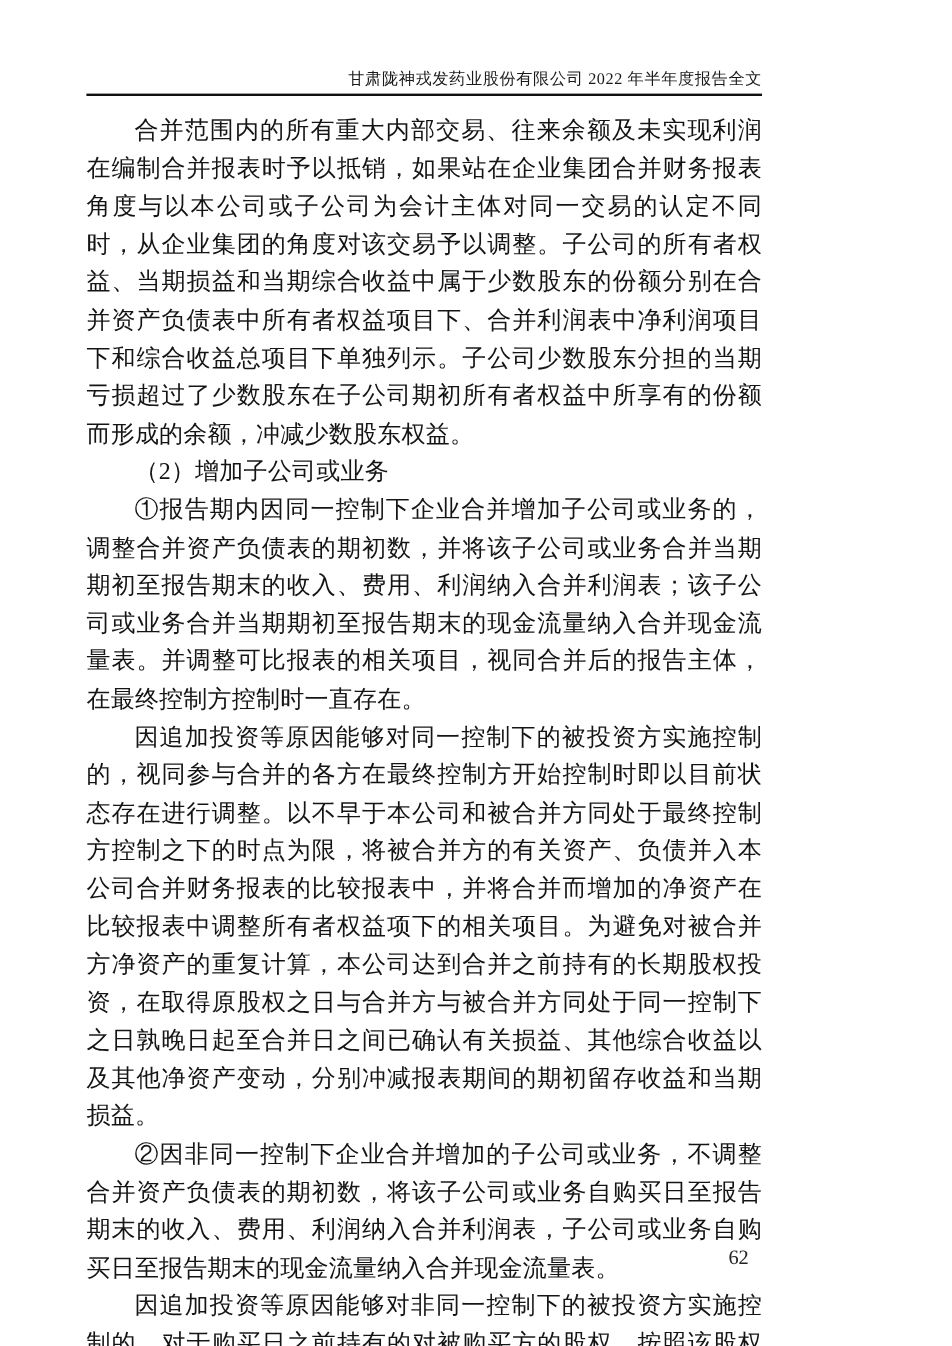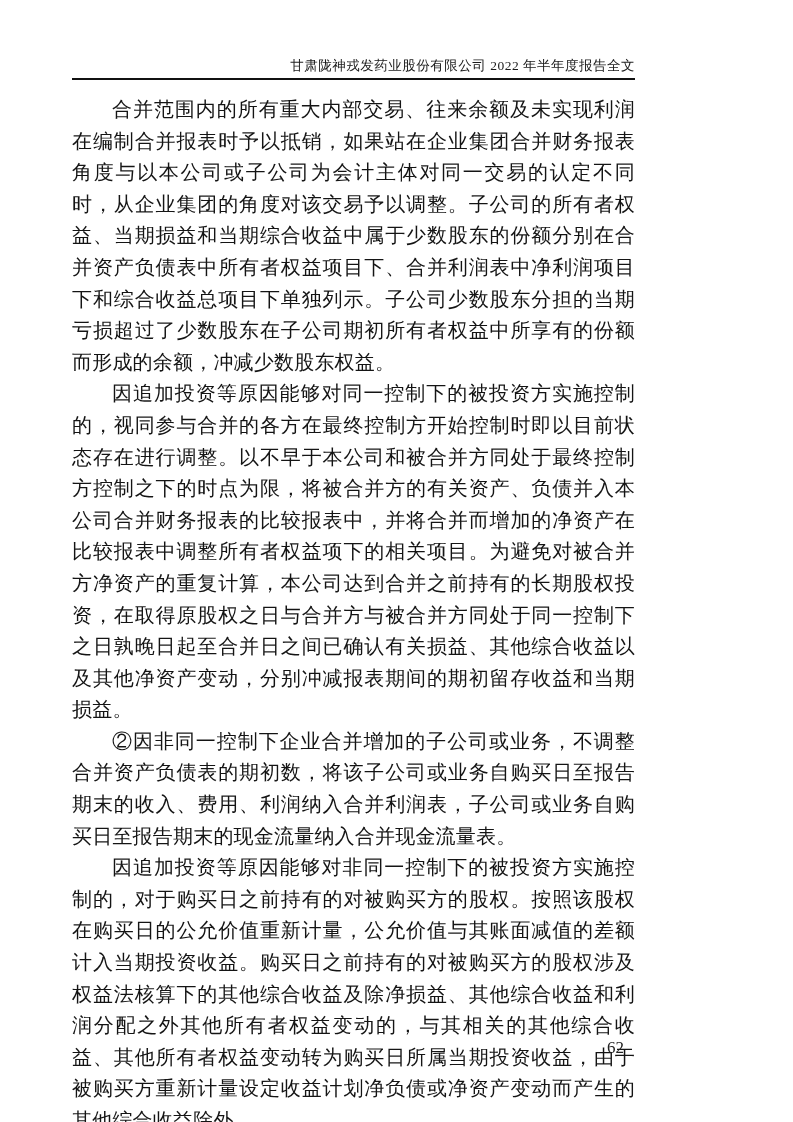--- a/index.html
+++ b/index.html
@@ -68,20 +68,22 @@
 
 <div class="page">
 
   <div class="header">
     <span class="header-title">甘肃陇神戎发药业股份有限公司 2022 年半年度报告全文</span>
     <hr class="header-rule">
   </div>
 
   <div class="content">
     <p>合并范围内的所有重大内部交易、往来余额及未实现利润在编制合并报表时予以抵销，如果站在企业集团合并财务报表角度与以本公司或子公司为会计主体对同一交易的认定不同时，从企业集团的角度对该交易予以调整。子公司的所有者权益、当期损益和当期综合收益中属于少数股东的份额分别在合并资产负债表中所有者权益项目下、合并利润表中净利润项目下和综合收益总项目下单独列示。子公司少数股东分担的当期亏损超过了少数股东在子公司期初所有者权益中所享有的份额而形成的余额，冲减少数股东权益。</p>
+    <p>（2）增加子公司或业务</p>
+    <p>①报告期内因同一控制下企业合并增加子公司或业务的，调整合并资产负债表的期初数，并将该子公司或业务合并当期期初至报告期末的收入、费用、利润纳入合并利润表；该子公司或业务合并当期期初至报告期末的现金流量纳入合并现金流量表。并调整可比报表的相关项目，视同合并后的报告主体，在最终控制方控制时一直存在。</p>
     <p>因追加投资等原因能够对同一控制下的被投资方实施控制的，视同参与合并的各方在最终控制方开始控制时即以目前状态存在进行调整。以不早于本公司和被合并方同处于最终控制方控制之下的时点为限，将被合并方的有关资产、负债并入本公司合并财务报表的比较报表中，并将合并而增加的净资产在比较报表中调整所有者权益项下的相关项目。为避免对被合并方净资产的重复计算，本公司达到合并之前持有的长期股权投资，在取得原股权之日与合并方与被合并方同处于同一控制下之日孰晚日起至合并日之间已确认有关损益、其他综合收益以及其他净资产变动，分别冲减报表期间的期初留存收益和当期损益。</p>
     <p>②因非同一控制下企业合并增加的子公司或业务，不调整合并资产负债表的期初数，将该子公司或业务自购买日至报告期末的收入、费用、利润纳入合并利润表，子公司或业务自购买日至报告期末的现金流量纳入合并现金流量表。</p>
     <p>因追加投资等原因能够对非同一控制下的被投资方实施控制的，对于购买日之前持有的对被购买方的股权。按照该股权在购买日的公允价值重新计量，公允价值与其账面减值的差额计入当期投资收益。购买日之前持有的对被购买方的股权涉及权益法核算下的其他综合收益及除净损益、其他综合收益和利润分配之外其他所有者权益变动的，与其相关的其他综合收益、其他所有者权益变动转为购买日所属当期投资收益，由于被购买方重新计量设定收益计划净负债或净资产变动而产生的其他综合收益除外。</p>
   </div>
 
   <div class="footer">62</div>
 
 </div>
 
 </body></html>

